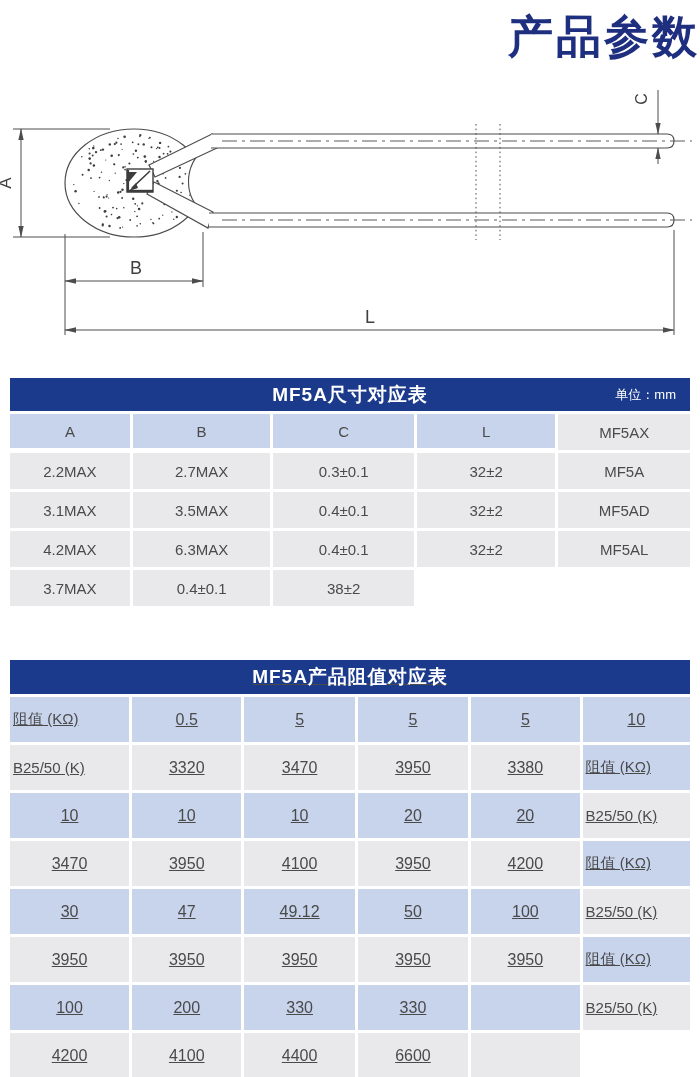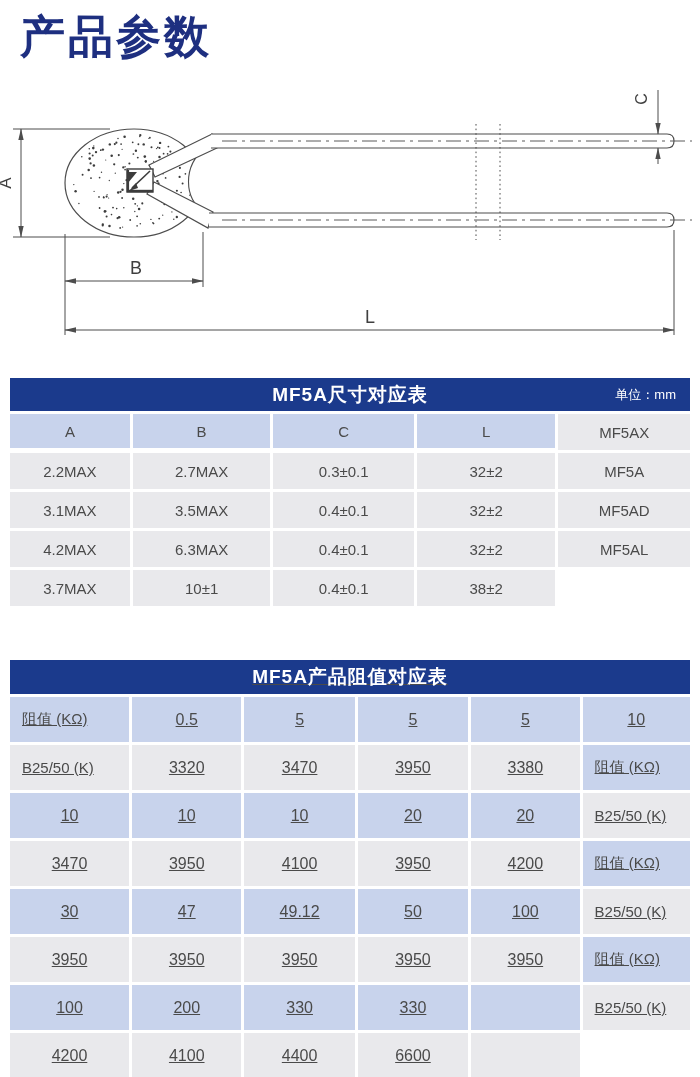--- a/index.html
+++ b/index.html
@@ -16,20 +16,21 @@
     font-family:"Liberation Sans","DejaVu Sans",sans-serif;
     color:var(--text-dark);
   }
   .page{width:700px;height:1077px;position:relative;background:#fff;}
 
   .page-title{
     margin:10px 0 0 20px;
     font-size:45px;font-weight:800;letter-spacing:3px;
     color:var(--title-navy);
     line-height:1.2;
+    text-align:right;
   }
 
   .diagram{display:block;margin-top:18px;}
 
   .tbl{margin:0 10px;}
   .tbl-dim{margin-top:36px;}
   .tbl-res{margin-top:54px;text-decoration:underline;}
 
   .bar{
     height:33px;background:var(--header-navy);
@@ -55,21 +56,21 @@
   }
   .cell{
     display:flex;align-items:center;justify-content:center;
     font-size:15px;color:var(--text-dark);
   }
   .c-blue{background:var(--row-blue);}
   .c-gray{background:var(--row-gray);}
   .h1cell{height:34px;}
   .d1cell{height:36px;}
   .r2cell{height:45px;font-size:16px;}
-  .r2label{justify-content:flex-start;padding-left:12px;font-size:15px;}
+  .r2label{justify-content:flex-start;padding-left:3px;font-size:15px;}
 
   .corner{
     position:relative;
     background:
       linear-gradient(to bottom right,
         rgba(255,255,255,0) calc(50% - 1.4px),
         #f7f8fc calc(50% - 0.4px),
         #f7f8fc calc(50% + 0.4px),
         rgba(255,255,255,0) calc(50% + 1.4px)),
       var(--row-blue);
@@ -328,21 +329,20 @@
       <div class="cell d1cell c-gray">32±2</div>
 
       <div class="cell d1cell c-gray">MF5AD</div>
       <div class="cell d1cell c-gray">4.2MAX</div>
       <div class="cell d1cell c-gray">6.3MAX</div>
       <div class="cell d1cell c-gray">0.4±0.1</div>
       <div class="cell d1cell c-gray">32±2</div>
 
       <div class="cell d1cell c-gray">MF5AL</div>
       <div class="cell d1cell c-gray">3.7MAX</div>
-      <div class="cell d1cell c-gray">10±1</div>
       <div class="cell d1cell c-gray">0.4±0.1</div>
       <div class="cell d1cell c-gray">38±2</div>
     </div>
   </div>
 
   <div class="tbl tbl-res">
     <div class="bar bar-res">
       <span class="bar-title">MF5A产品阻值对应表</span>
     </div>
     <div class="grid2">

